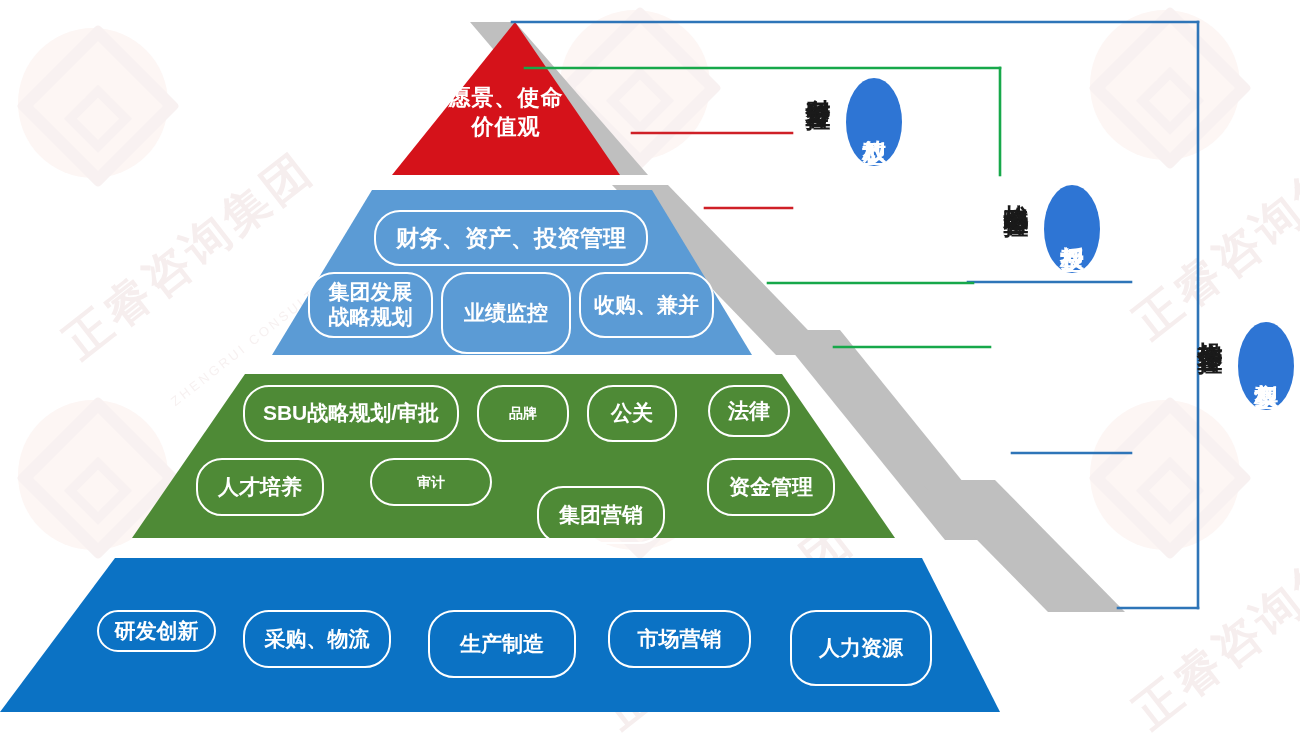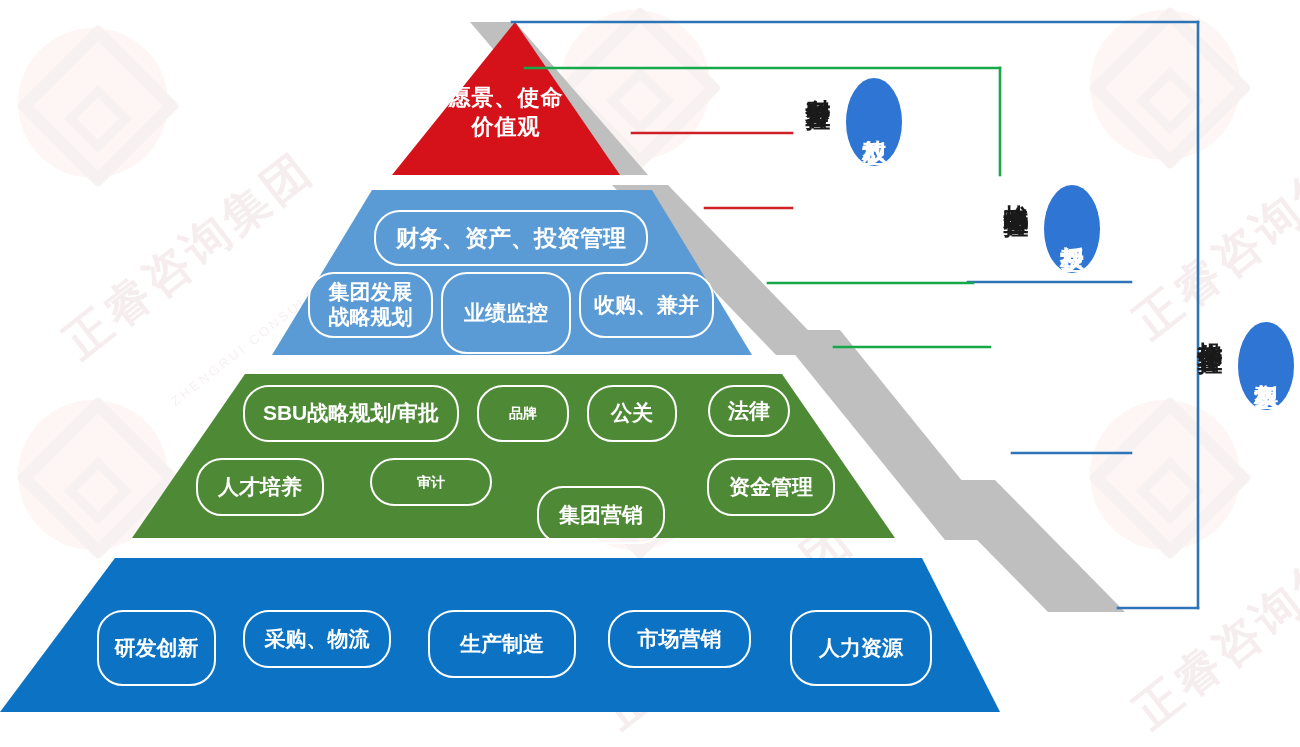--- a/index.html
+++ b/index.html
@@ -200,21 +200,21 @@
   <div class="pill" style="left:708px;top:385px;width:82px;height:52px;font-size:21px;">法律</div>
 
   <div class="pill" style="left:196px;top:458px;width:128px;height:58px;font-size:21px;">人才培养</div>
 
   <div class="pill" style="left:370px;top:458px;width:122px;height:48px;font-size:14px;">审计</div>
 
   <div class="pill" style="left:537px;top:458px;width:128px;height:58px;font-size:21px;margin-top:28px;">集团营销</div>
 
   <div class="pill" style="left:707px;top:458px;width:128px;height:58px;font-size:21px;">资金管理</div>
 
-  <div class="pill" style="left:97px;top:610px;width:119px;height:76px;font-size:21px;text-align:right;">研发创新</div>
+  <div class="pill" style="left:97px;top:610px;width:119px;height:42px;font-size:21px;text-align:right;">研发创新</div>
 
   <div class="pill" style="left:243px;top:610px;width:148px;height:58px;font-size:21px;">采购、物流</div>
 
   <div class="pill" style="left:428px;top:610px;width:148px;height:68px;font-size:21px;">生产制造</div>
 
   <div class="pill" style="left:608px;top:610px;width:143px;height:58px;font-size:21px;text-align:right;">市场营销</div>
 
   <div class="pill" style="left:790px;top:610px;width:142px;height:76px;font-size:21px;text-align:right;">人力资源</div>
 
   <div class="vlabel" style="left:800px;top:78px;">财务型管控</div>

